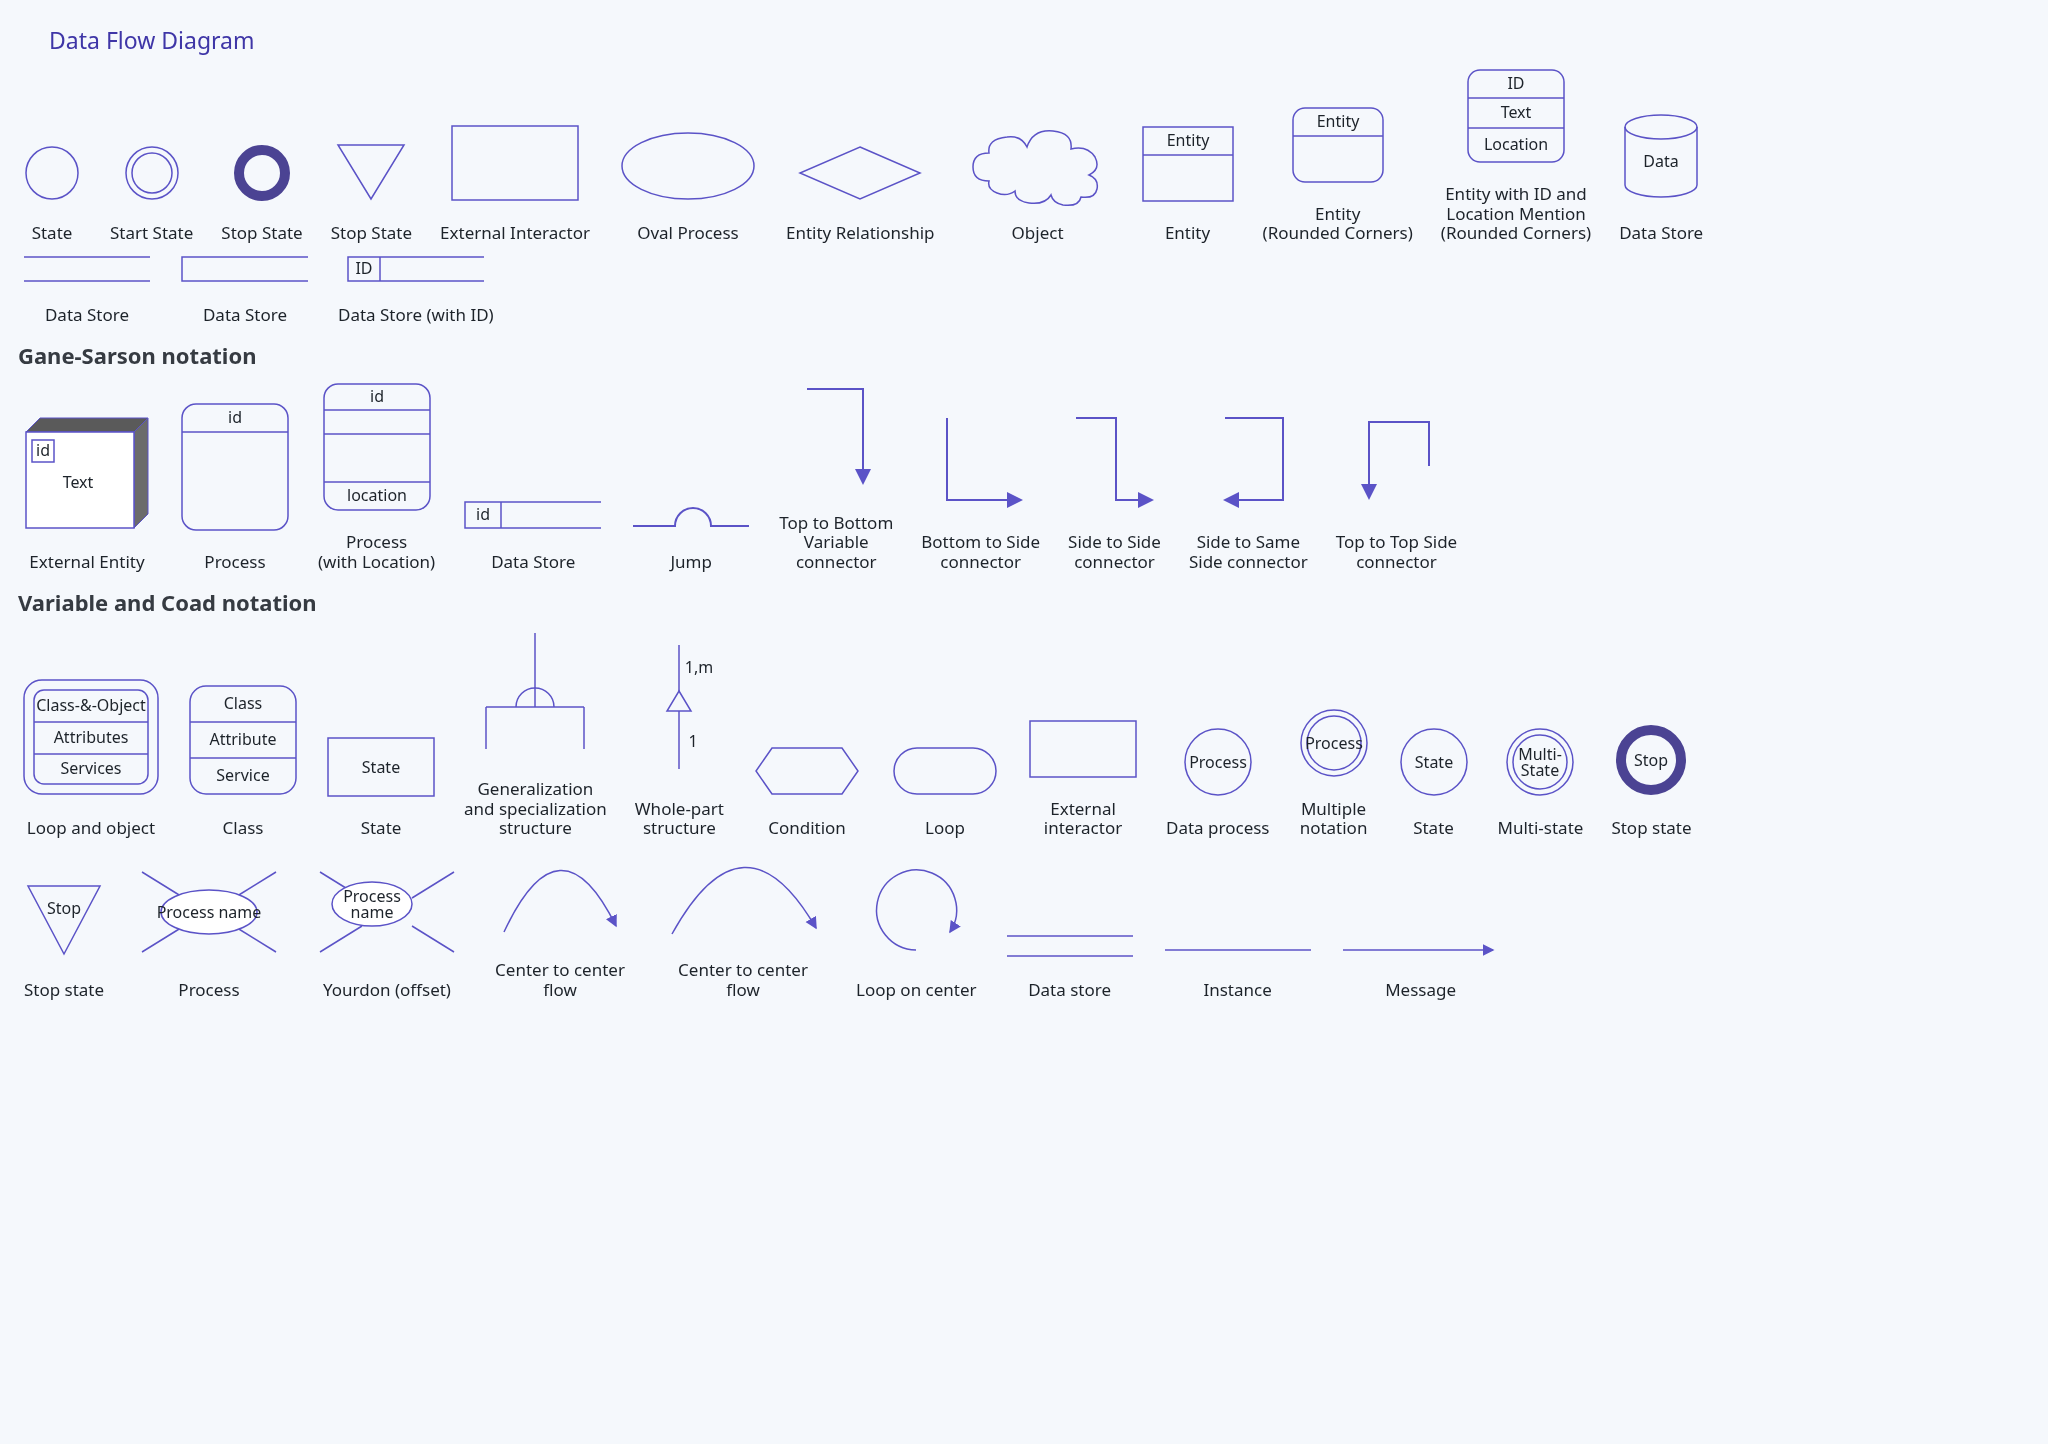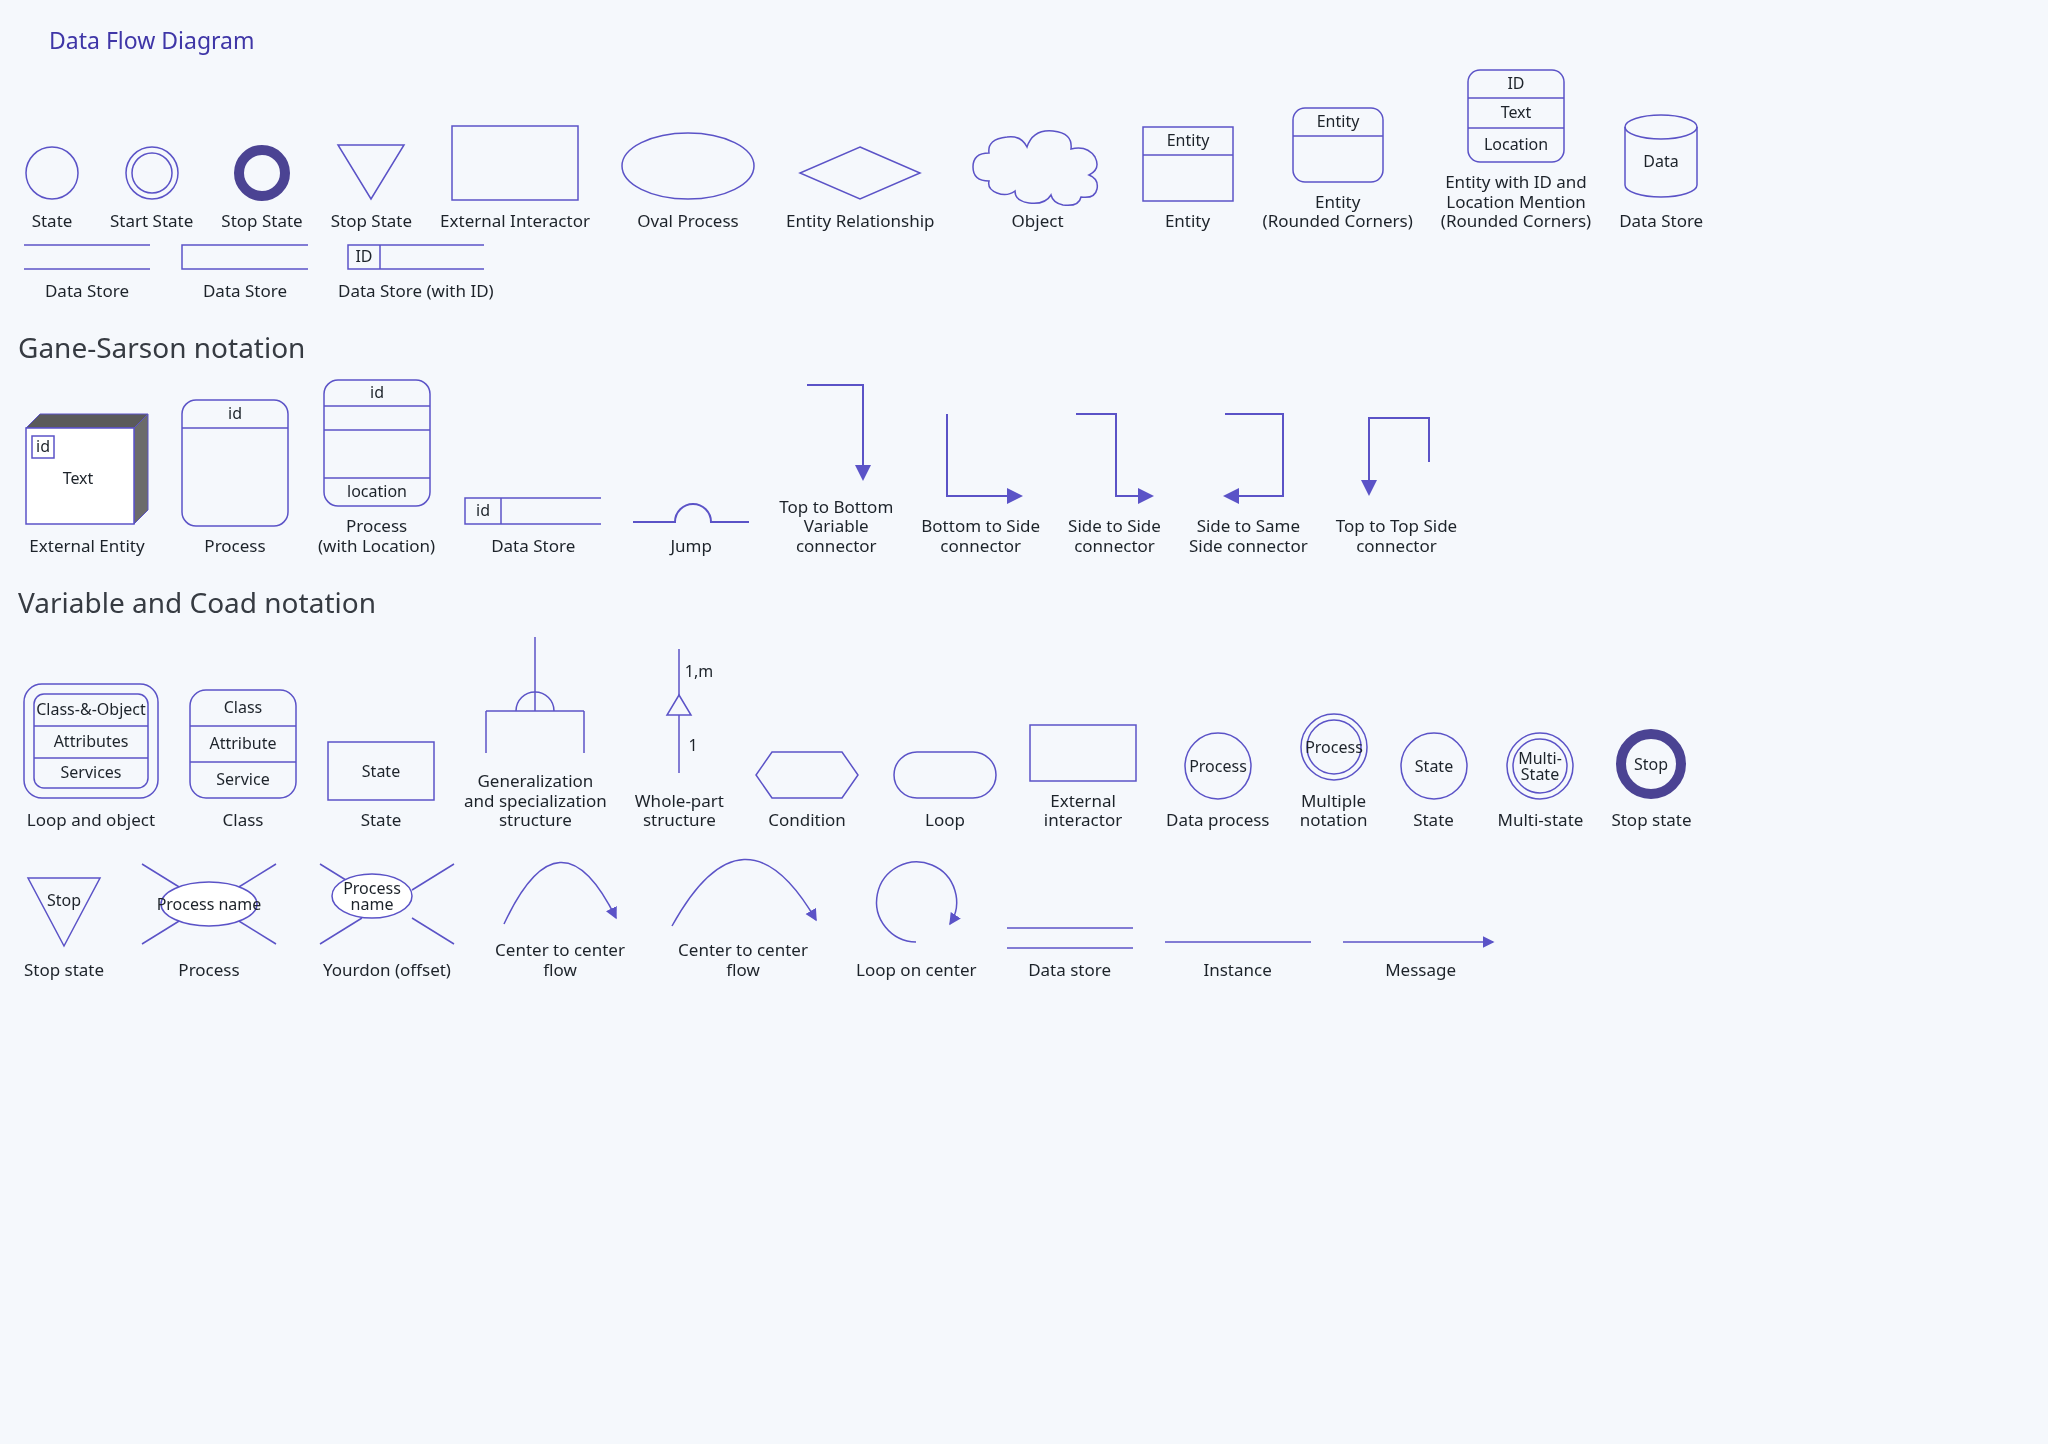--- a/index.html
+++ b/index.html
@@ -8,23 +8,23 @@
     --txt:#1d232a;
     --txt-head:#3f36a7;
     --bg:#f5f8fc;
     --thick:#4b4393;
     font-family: system-ui, -apple-system, "Segoe UI", Roboto, Helvetica, Arial, sans-serif;
   }
   html,body{margin:0;padding:0;background:var(--bg);color:var(--txt);}
   body{width:2048px;min-height:1444px;box-sizing:border-box;padding:24px 18px 40px 18px;}
   h1,h2{font-weight:400;margin:0 0 12px 0;}
   h1{color:var(--txt-head);font-size:23px;margin-left:31px;}
-  h2{color:#363b42;font-size:28px;margin-top:28px;}
+  h2{color:#363b42;font-size:22px;margin-top:16px;font-weight:bold;}
   .row{display:flex;flex-wrap:wrap;gap:26px 28px;align-items:flex-end;margin:10px 0 8px 4px;}
-  .item{display:flex;flex-direction:column;align-items:center;gap:8px;text-align:center;}
+  .item{display:flex;flex-direction:column;align-items:center;gap:20px;text-align:center;}
   .caption{font-size:17px;line-height:1.15;}
   .shape{display:flex;align-items:flex-end;justify-content:center;}
   svg{overflow:visible;display:block;}
   .stroke{stroke:var(--ink);fill:none;}
   .fillw{fill:#fff;}
   .sw1{stroke-width:1.5px;}
   .sw2{stroke-width:2px;}
   .txt{fill:#1d232a;font-size:16px;text-anchor:middle;dominant-baseline:middle;}
   .arrowhead{fill:var(--ink);}
 </style>

